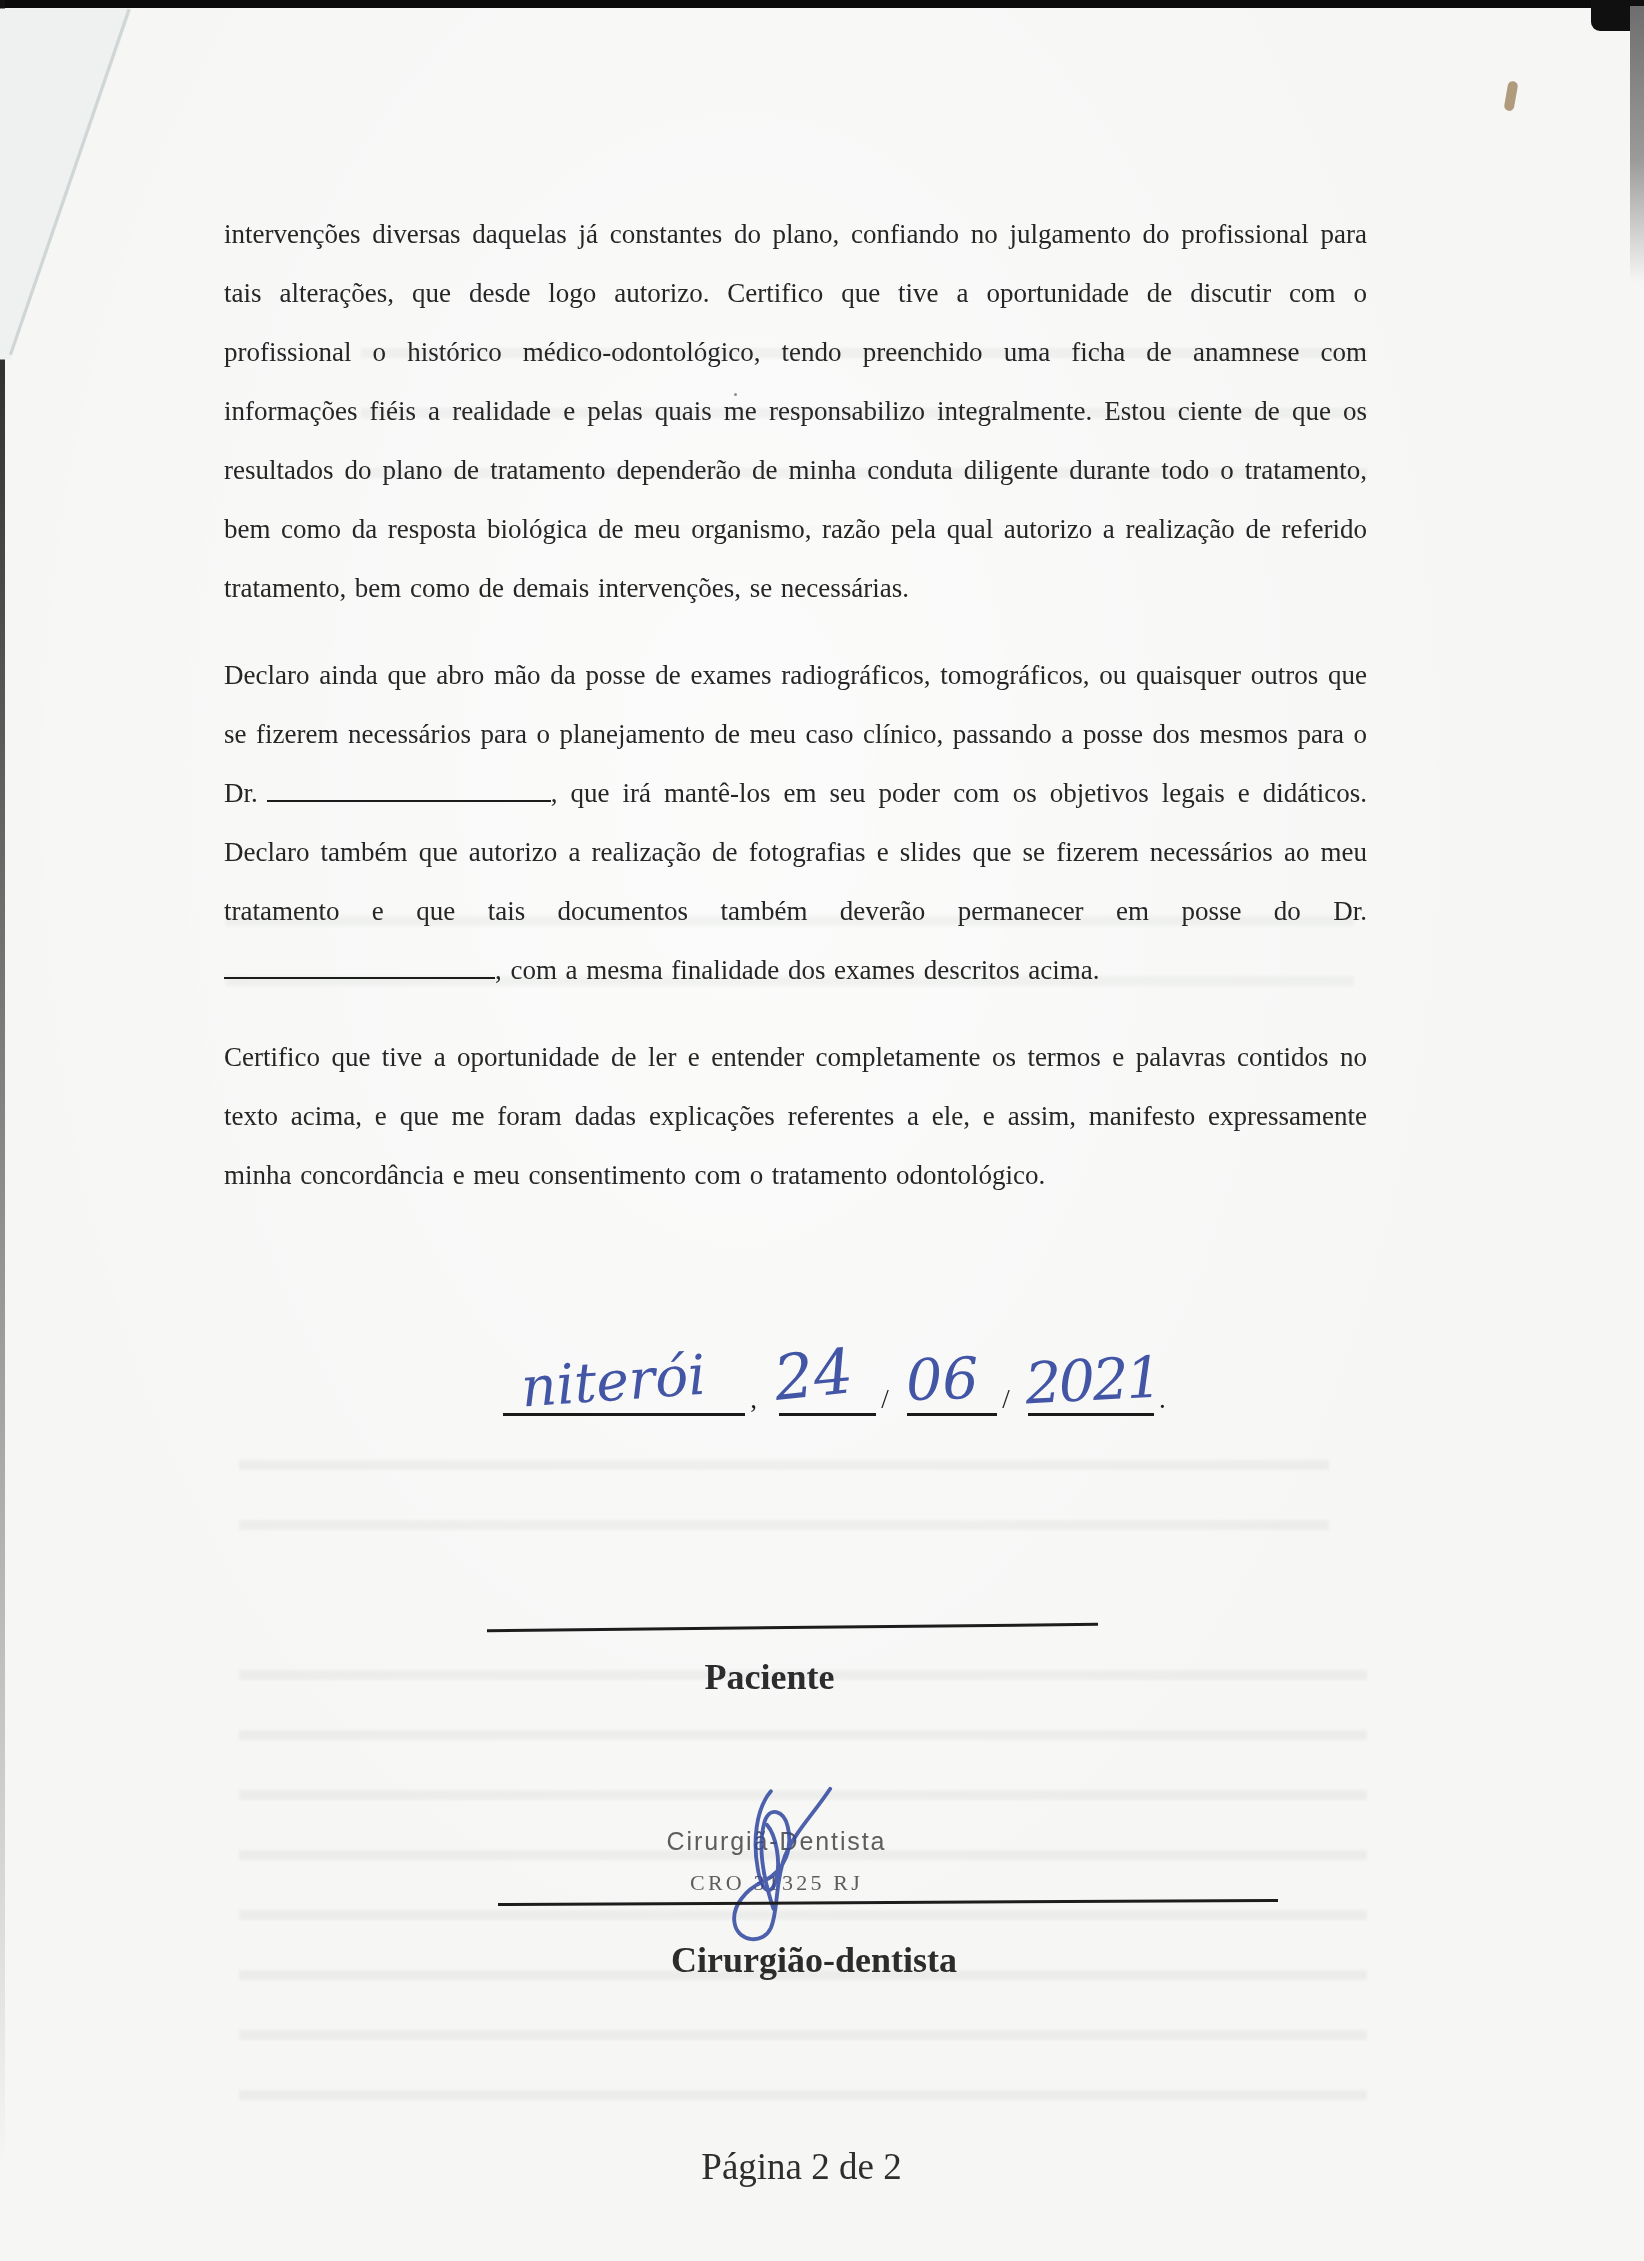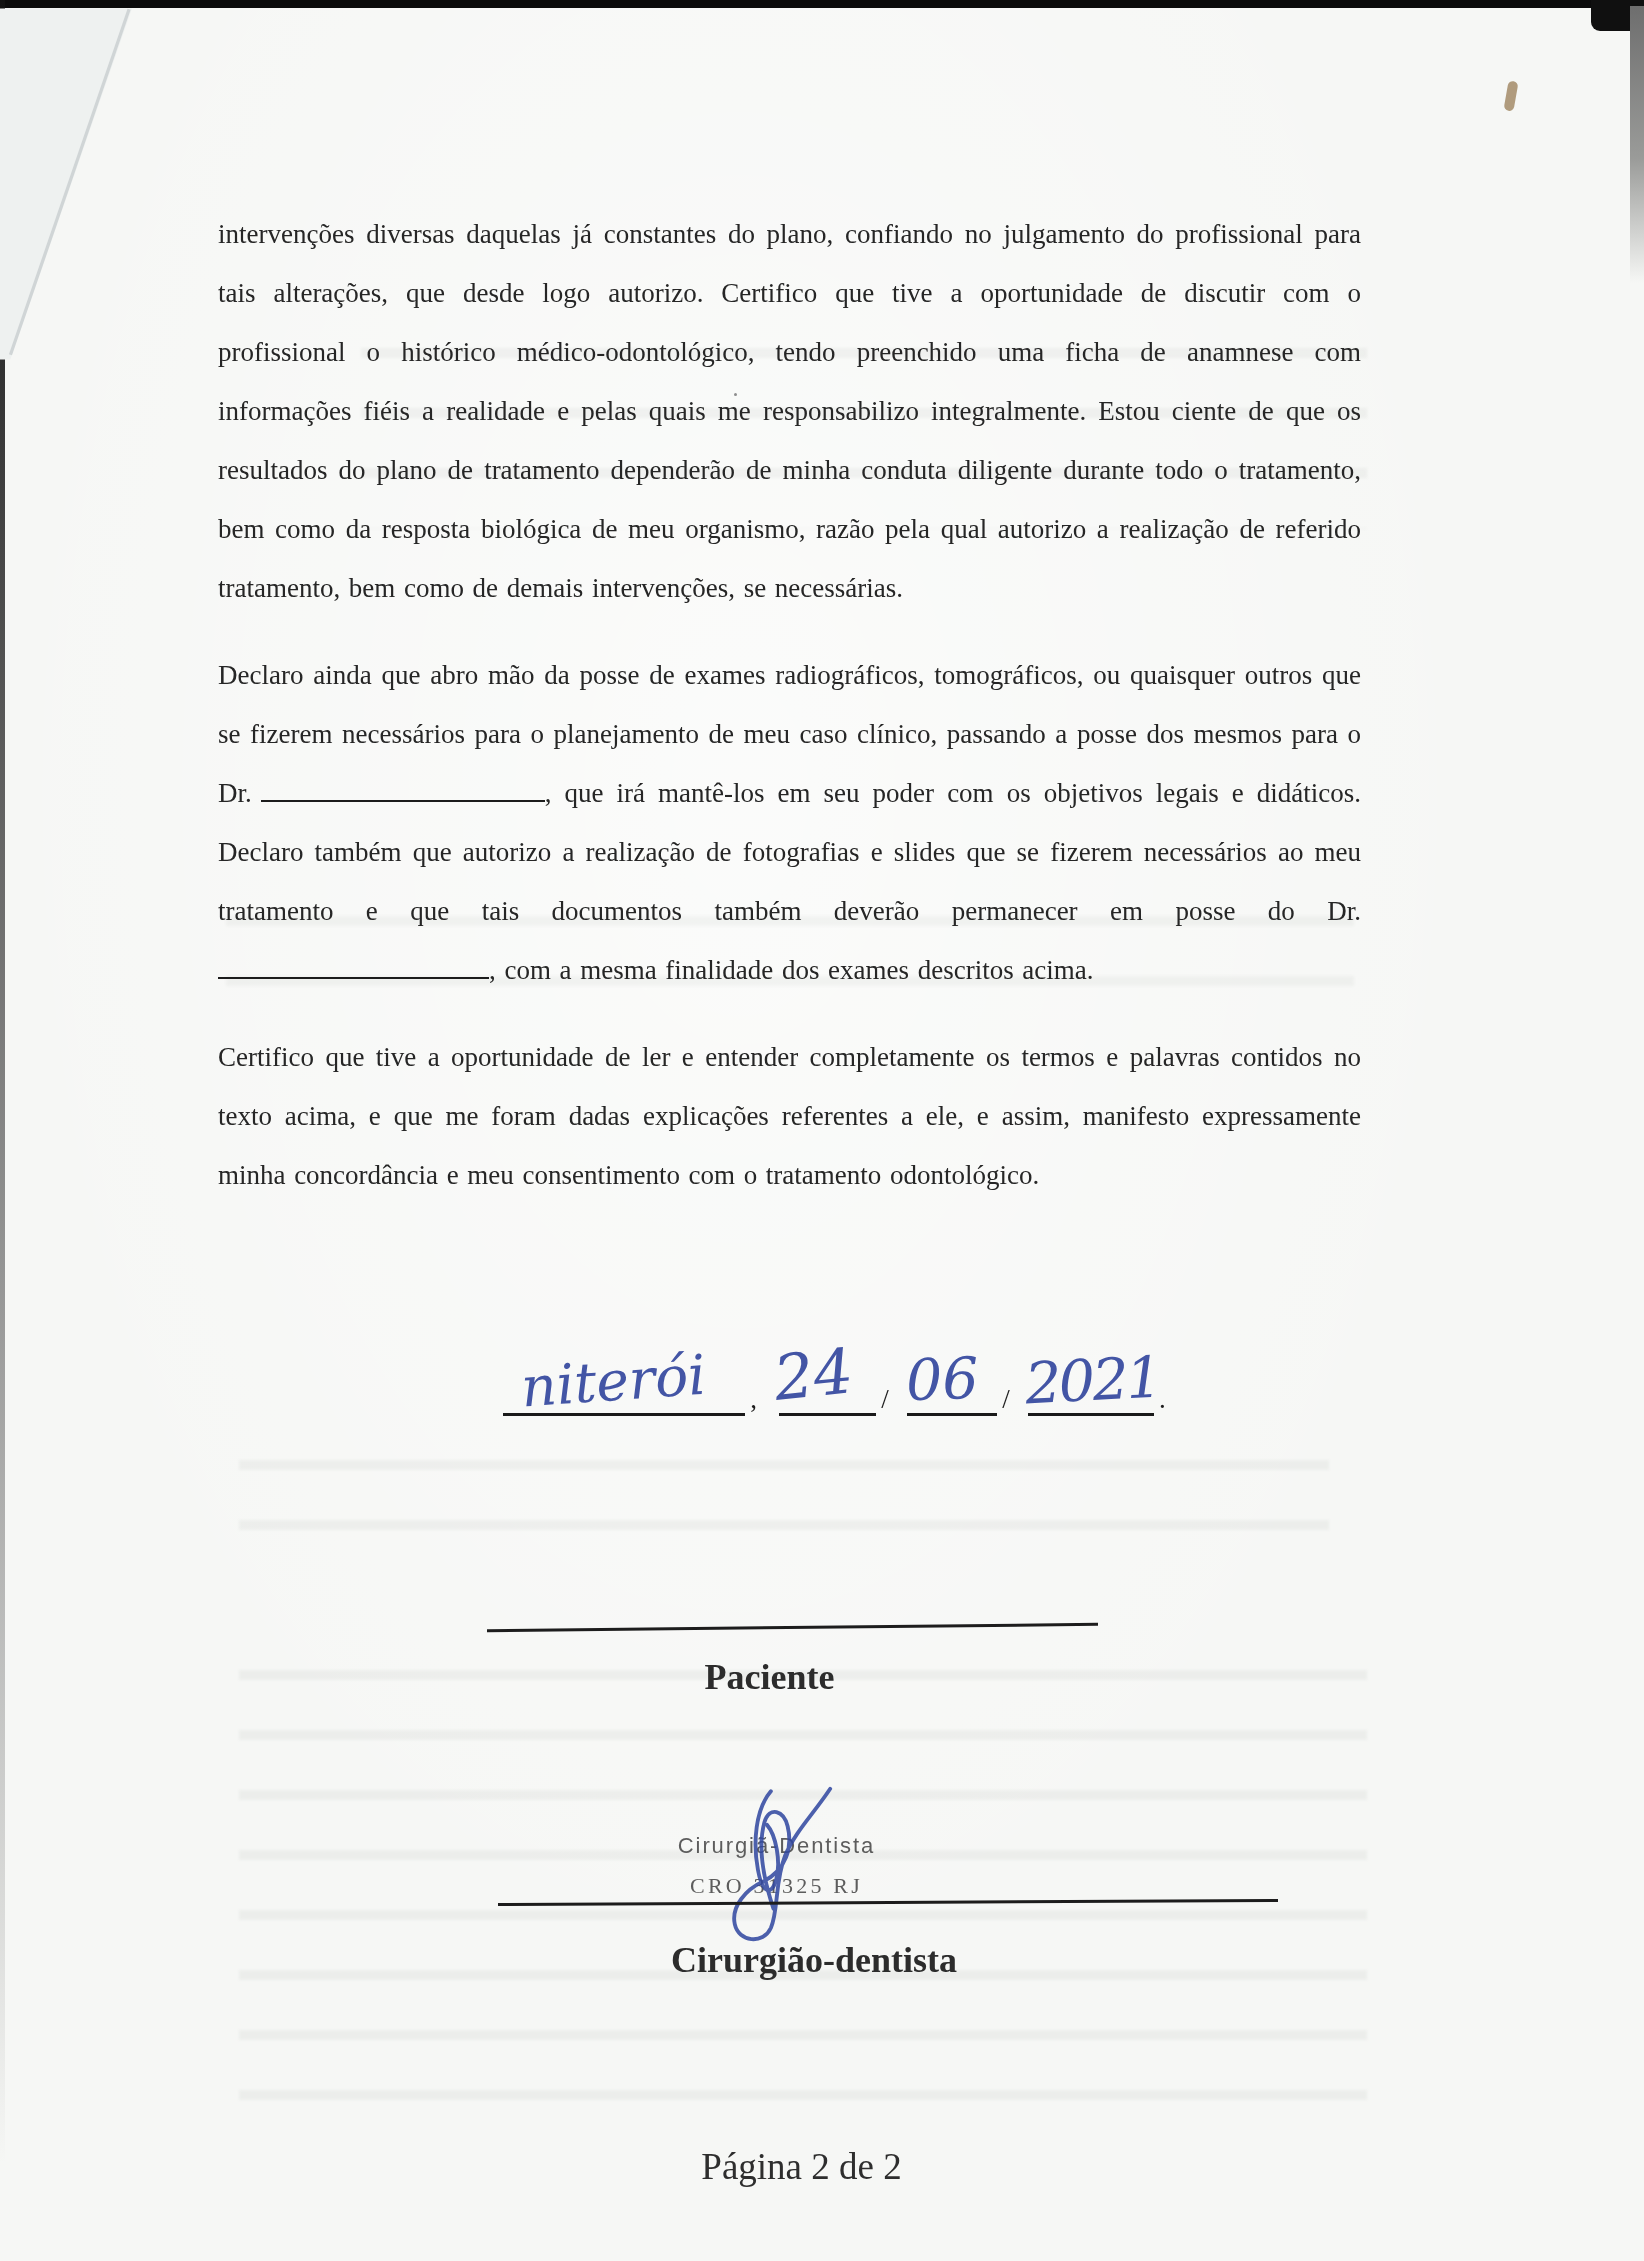--- a/index.html
+++ b/index.html
@@ -29,21 +29,21 @@
 
   
   .ghost{position:absolute;filter:blur(1.6px);
     background:repeating-linear-gradient(180deg,rgba(104,114,104,.13) 0 9.7px,rgba(0,0,0,0) 9.7px 60px);}
   .ghost.g1{left:361px;top:348px;width:1006px;height:181px;opacity:.5;}
   .ghost.g2{left:226px;top:916px;width:1128px;height:103px;opacity:.45;}
   .ghost.g3{left:239px;top:1460px;width:1090px;height:90px;opacity:.55;}
   .ghost.g4{left:239px;top:1670px;width:1128px;height:471px;opacity:.55;}
 
   
-  .body-text{position:absolute;left:218px;top:205px;width:1143px;
+  .body-text{position:absolute;left:224px;top:205px;width:1143px;
     font-size:27px;line-height:59px;text-align:justify;word-spacing:1.9px;color:#262626;}
   .body-text p{margin:0 0 28px 0;}
   .blank{display:inline-block;border-bottom:2.6px solid #1c1c1c;height:22px;vertical-align:baseline;}
   .blank.b1{width:284px;margin-left:9px;}
   .blank.b2{width:271px;}
 
   
   .date-row{position:absolute;left:503px;top:1354px;height:62px;display:flex;align-items:flex-end;
     font-size:27px;color:#1e1e1e;}
   .date-row .dblank{display:inline-block;border-bottom:3.2px solid #1a1a1a;height:0;}
@@ -62,21 +62,21 @@
   
   .sig-line{position:absolute;border-top:3.2px solid #1d1d1d;}
   .sig-line.patient{left:487px;top:1626px;width:611px;transform:rotate(-0.6deg);}
   .sig-line.dentist{left:498px;top:1901px;width:780px;transform:rotate(-0.3deg);}
   .sig-label{position:absolute;font-weight:bold;font-size:36px;color:#2c2c2c;text-align:center;}
   .sig-label.patient{left:464px;top:1656px;width:611px;}
   .sig-label.dentist{left:424px;top:1939px;width:780px;font-size:36px;}
 
   .stamp{position:absolute;left:551px;top:1813px;width:451px;text-align:center;color:#3f3f3f;opacity:.88;}
   .stamp .name{font-style:italic;font-weight:bold;font-size:29px;letter-spacing:0.6px;color:#353535;}
-  .stamp .title{font-family:"Liberation Sans","DejaVu Sans",sans-serif;font-size:22px;letter-spacing:1.9px;margin-top:20px;color:#484848;}
+  .stamp .title{font-family:"Liberation Sans","DejaVu Sans",sans-serif;font-size:25px;letter-spacing:1.9px;margin-top:14px;color:#484848;}
   .stamp .cro{font-family:Liberation Serif, serif;font-size:22px;letter-spacing:3.2px;margin-top:14px;color:#484848;}
 
   .signature-svg{position:absolute;left:669px;top:1786px;}
 
   
   .pagina{position:absolute;left:608px;top:2145px;width:387px;text-align:center;
     font-size:37px;color:#2e2e2e;}
 </style>
 </head>
 <body>

